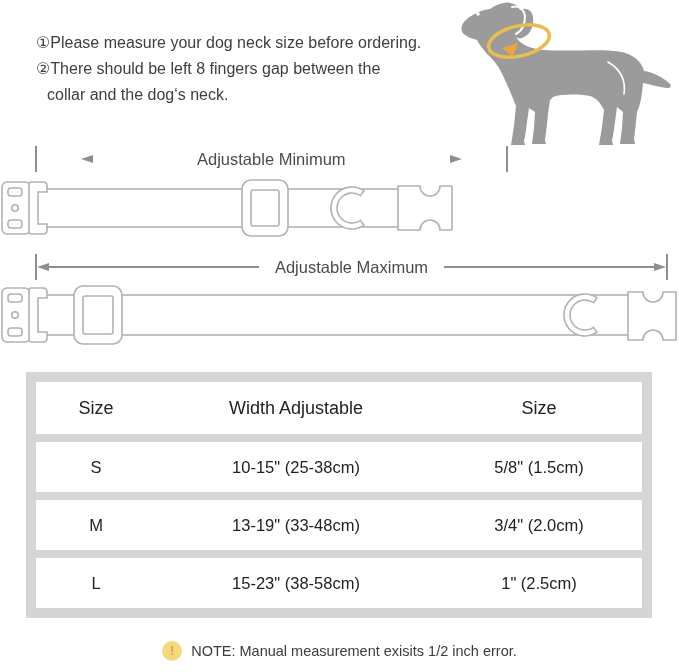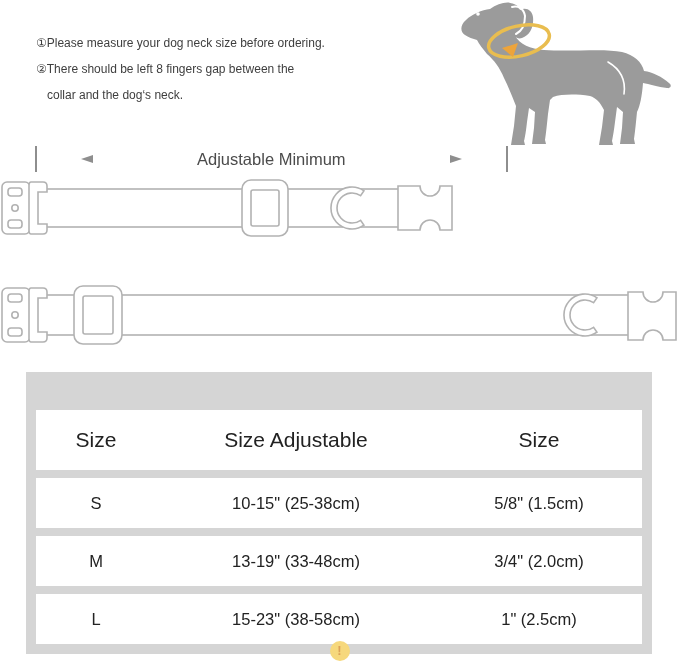--- a/index.html
+++ b/index.html
@@ -2,21 +2,21 @@
 <html><head>
 <meta charset="utf-8">
 <style>
   * { margin:0; padding:0; box-sizing:border-box; }
   html,body { background:#fff; }
   body { font-family:"Liberation Sans","DejaVu Sans",sans-serif; }
   .canvas { position:relative; width:679px; height:672px; background:#fff; overflow:hidden; }
 
   
   .instructions { position:absolute; left:36px; top:30px; width:430px;
-                  font-size:12px; color:#3e3e3e; line-height:26px; }
+                  font-size:16px; color:#3e3e3e; line-height:26px; }
   .instructions p { white-space:nowrap; }
   .instructions .cont { margin-left:11px; }
 
   
   .dog-svg { position:absolute; left:456px; top:0; }
 
   
   .dim { position:absolute; display:flex; align-items:center; height:26px; }
   .dim-min { left:35px; top:146px; width:408px;gap:44px; }
   .dim-max { left:35px; top:254px; width:633px; }
@@ -30,21 +30,21 @@
 
   .collar-svg { position:absolute; left:0; }
   .collar-min { top:176px; }
   .collar-max { top:280px; }
 
   
   .size-table { position:absolute; left:26px; top:372px; width:626px;
                 background:#d5d5d5; padding:10px; display:flex; flex-direction:column; gap:8px; }
   .trow { background:#fff; display:grid; grid-template-columns:120px 280px 1fr;
           align-items:center; justify-items:center; color:#222; }
-  .trow.thead { height:60px; font-size:21px;margin-top:28px; }
+  .trow.thead { height:52px; font-size:18px; }
   .trow.tbody { height:50px; font-size:16.5px; }
 
   
   .note { position:absolute; left:0; right:0; top:641px; display:flex;
           justify-content:center; align-items:center; gap:9px; }
   .note-icon { width:20px; height:20px; border-radius:50%; background:#f6d87c;
                color:#dca257; font-size:13px; font-weight:bold; line-height:20px;
                text-align:center; flex:0 0 auto; }
   .note-text { font-size:14.5px; color:#3c3c3c; white-space:nowrap; }
 </style>
@@ -95,38 +95,47 @@
     <rect x="8" y="12" width="14" height="8" rx="3"></rect>
     <rect x="8" y="44" width="14" height="8" rx="3"></rect>
     <circle cx="15" cy="32" r="3.2"></circle>
     <path d="M31,6 H43 Q47,6 47,10 V16 H38 V48 H47 V54 Q47,58 43,58 H31 Q29,58 29,54 V10 Q29,6 31,6 Z"></path>
     <rect x="242" y="4" width="46" height="56" rx="9"></rect>
     <rect x="251" y="14" width="28" height="36" rx="2"></rect>
     <path d="M364,14.8 A21,21 0 1 0 364,49.2 L360.6,44.3 A15,15 0 1 1 360.6,19.7 Z"></path>
     <path d="M398,10 H420 A10,10 0 0 0 440,10 H452 V54 H440 A10,10 0 0 0 420,54 H398 Z"></path>
   </svg>
 
+  <div class="dim dim-max">
+    <span class="bar"></span>
+    <span class="head left"></span>
+    <span class="seg"></span>
+    <span class="label">Adjustable Maximum</span>
+    <span class="seg"></span>
+    <span class="head right"></span>
+    <span class="bar"></span>
+  </div>
 
   <svg class="collar-svg collar-max" width="679" height="70" viewBox="0 0 679 70" fill="#ffffff" stroke="#b2b2b2" stroke-width="1.6">
     <rect x="28" y="15" width="602" height="40"></rect>
     <rect x="2" y="8" width="28" height="54" rx="5"></rect>
     <rect x="8" y="14" width="14" height="8" rx="3"></rect>
     <rect x="8" y="48" width="14" height="8" rx="3"></rect>
     <circle cx="15" cy="35" r="3.2"></circle>
     <path d="M31,8 H43 Q47,8 47,12 V18 H38 V52 H47 V58 Q47,62 43,62 H31 Q29,62 29,58 V12 Q29,8 31,8 Z"></path>
     <rect x="74" y="6" width="48" height="58" rx="9"></rect>
     <rect x="83" y="16" width="30" height="38" rx="2"></rect>
     <path d="M597,17.8 A21,21 0 1 0 597,52.2 L593.6,47.3 A15,15 0 1 1 593.6,22.7 Z"></path>
     <path d="M628,12 H643 A10,10 0 0 0 663,12 H676 V60 H663 A10,10 0 0 0 643,60 H628 Z"></path>
   </svg>
 
   <div class="size-table">
     <div class="trow thead">
       <span>Size</span>
-      <span>Size Adjustable</span>
+      <span>Width Adjustable</span>
       <span>Size</span>
     </div>
     <div class="trow tbody">
       <span>S</span>
       <span>10-15" (25-38cm)</span>
       <span>5/8" (1.5cm)</span>
     </div>
     <div class="trow tbody">
       <span>M</span>
       <span>13-19" (33-48cm)</span>
@@ -134,15 +143,16 @@
     </div>
     <div class="trow tbody">
       <span>L</span>
       <span>15-23" (38-58cm)</span>
       <span>1" (2.5cm)</span>
     </div>
   </div>
 
   <div class="note">
     <span class="note-icon">!</span>
+    <span class="note-text">NOTE: Manual measurement exisits 1/2 inch error.</span>
   </div>
 
 </div>
 
 </body></html>

